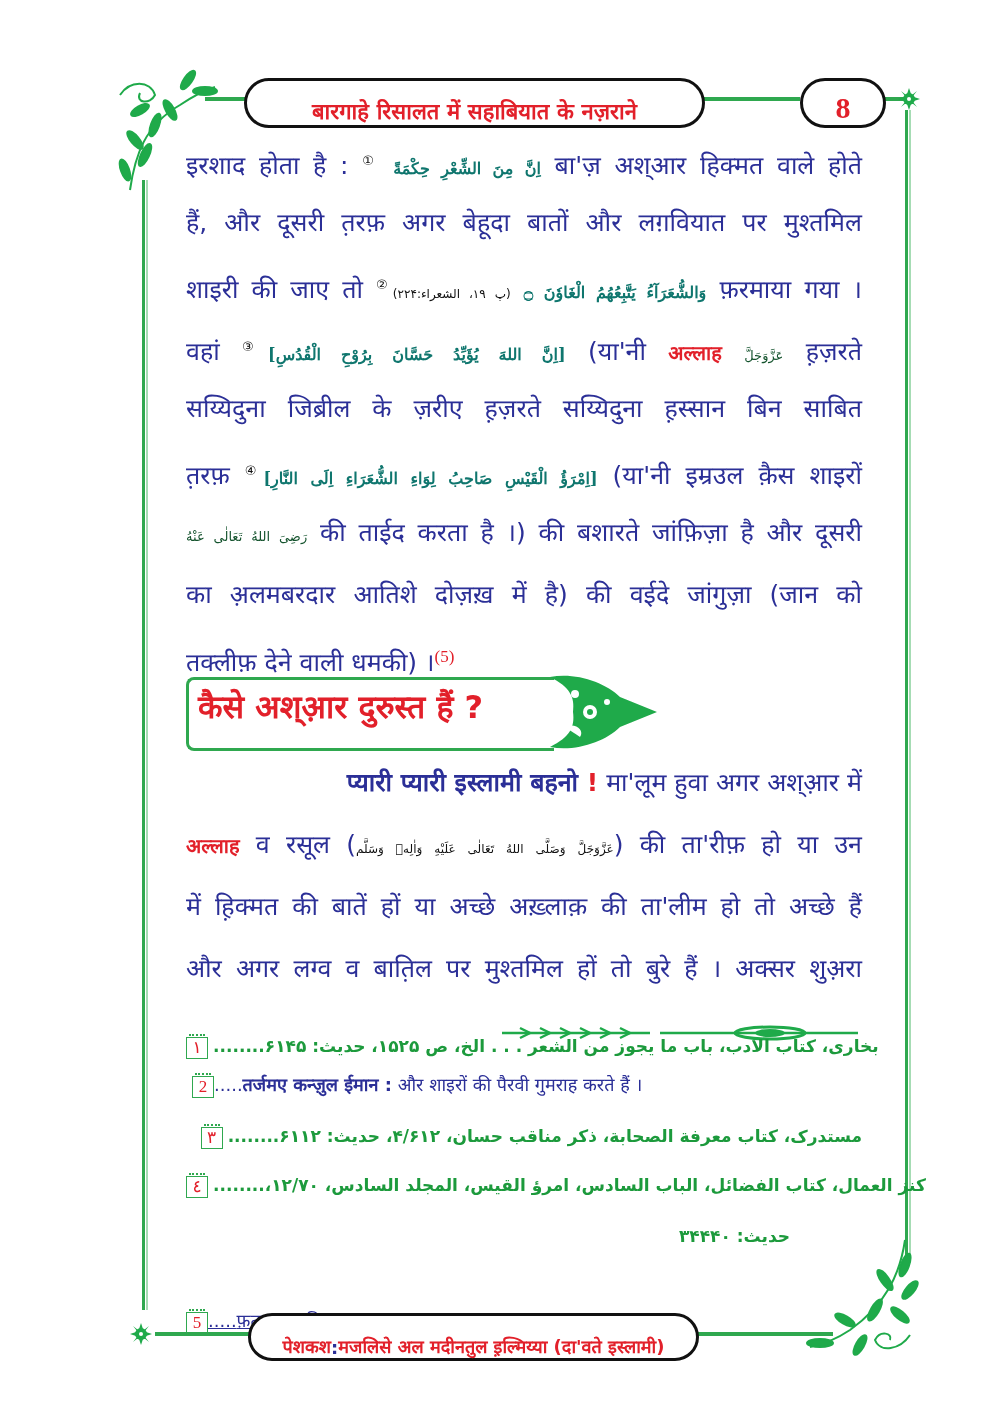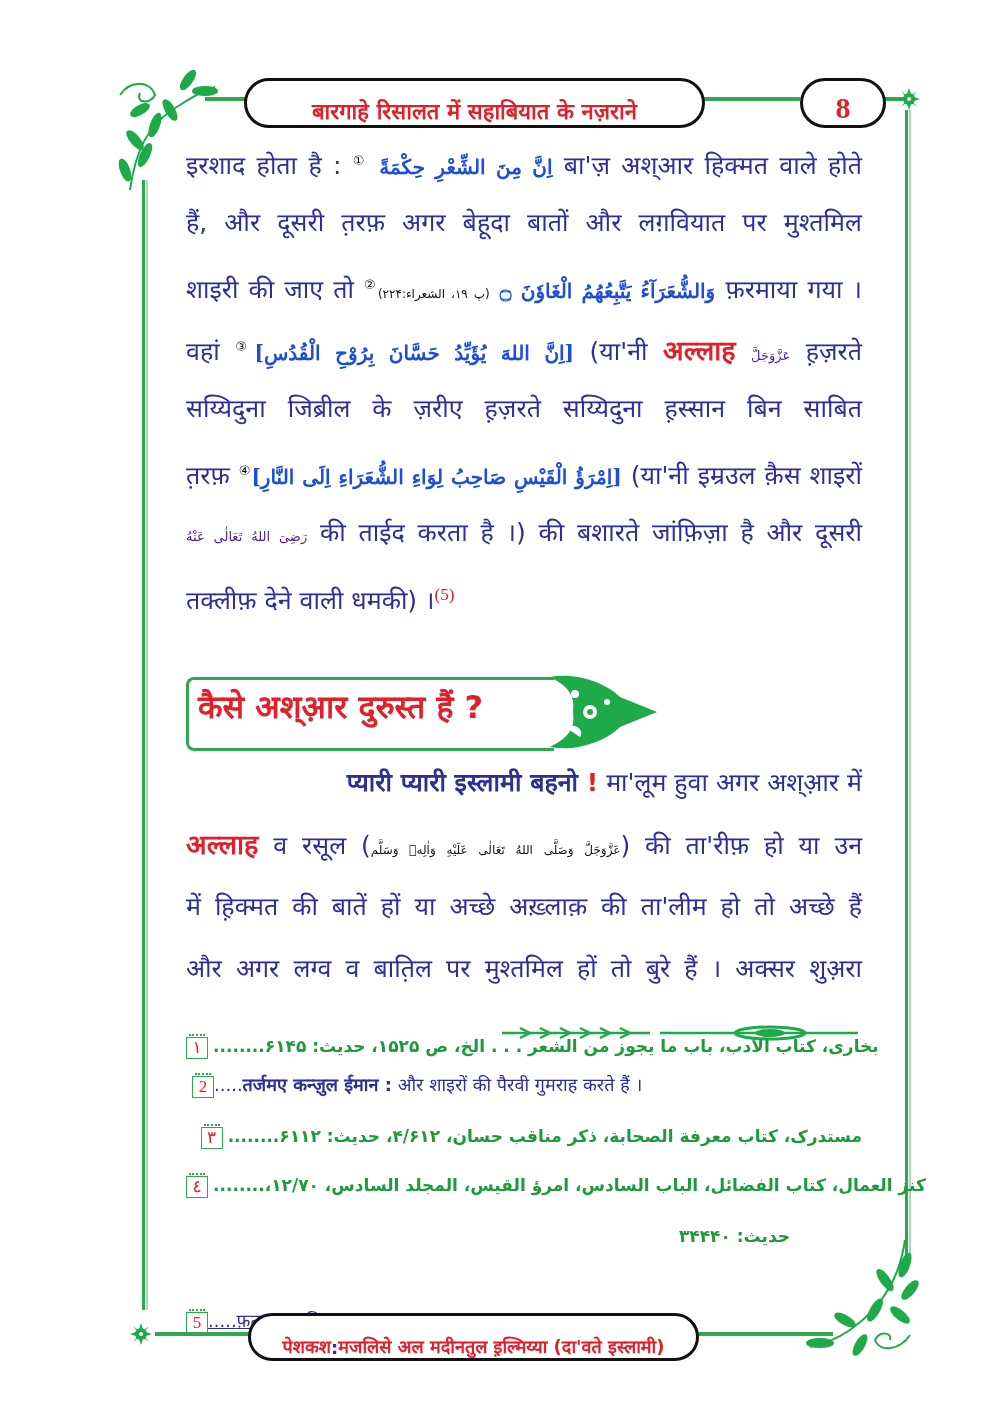--- a/index.html
+++ b/index.html
@@ -11,25 +11,25 @@
           display:flex; align-items:flex-end; justify-content:center; color:#e2202a; }
   #header-title { left:244px; top:78px; width:455px; height:44px; font-size:22px; font-weight:bold; }
   #page-num { left:800px; top:78px; width:80px; height:44px; font-family:"Liberation Serif",serif;
               font-size:30px; font-weight:bold; }
   #footer-pill { left:248px; top:1313px; width:445px; height:42px; font-size:18px; font-weight:bold; }
   .footer-colon { color:#2b2f97; }
   .corner { position:absolute; }
   .body-text { position:absolute; left:186px; width:676px; font-size:25px; line-height:62px; text-align:justify; }
   .line { display:block; text-align-last:justify; white-space:nowrap; height:62px; }
   .line.last { text-align-last:left; }
-  .ar { font-family:"DejaVu Serif",serif; color:#1d4ed8; font-size:20px; font-weight:bold; direction:rtl; unicode-bidi:isolate; }
+  .ar { font-family:"DejaVu Serif",serif; color:#0f766e; font-size:16px; font-weight:bold; direction:rtl; unicode-bidi:isolate; }
   .ar-small { font-family:"DejaVu Sans",sans-serif; color:#111; font-size:12px; direction:rtl; unicode-bidi:isolate; }
-  .ar-red { font-family:"DejaVu Sans",sans-serif; color:#4c1d95; font-size:13px; direction:rtl; unicode-bidi:isolate; }
+  .ar-red { font-family:"DejaVu Sans",sans-serif; color:#14532d; font-size:13px; direction:rtl; unicode-bidi:isolate; }
   .fn-mark { font-size:13px; color:#111; vertical-align:super; }
-  .allah { color:#e2202a; font-weight:bold; font-size:27px; font-family:"DejaVu Serif",serif; }
+  .allah { color:#e2202a; font-weight:bold; font-size:20px; font-family:"DejaVu Serif",serif; }
   .sup-red { color:#e2202a; font-family:"Liberation Serif",serif; font-size:17px; vertical-align:super; }
   .bold-blue { font-weight:bold; }
   .excl { color:#e2202a; font-weight:bold; }
   #heading-box { position:absolute; left:186px; top:677px; width:365px; height:68px;
                  border:3px solid #2fa84f; border-right:none; border-radius:8px 0 0 8px; background:#fff; }
   #heading-text { position:absolute; left:198px; top:684px; font-size:32px; font-weight:bold; color:#e2202a; white-space:nowrap; }
   #heading-ornament { position:absolute; left:545px; top:672px; }
   #divider { position:absolute; left:500px; top:1025px; }
   .fn { position:absolute; white-space:nowrap; }
   .fn-box { display:inline-block; width:20px; height:20px; border:1.5px solid #2fa84f; color:#e2202a;
@@ -114,20 +114,21 @@
   <span class="line">
     <span>वहां </span><span class="fn-mark">③</span><span class="ar">[اِنَّ اللهَ يُؤَيِّدُ حَسَّانَ بِرُوْحِ الْقُدُسِ]</span><span> (या'नी </span><span class="allah">अल्लाह</span> <span class="ar-red">عَزَّوَجَلَّ</span><span> ह़ज़रते</span>
   </span>
   <span class="line">सय्यिदुना जिब्रील के ज़रीए ह़ज़रते सय्यिदुना ह़स्सान बिन साबित</span>
   <span class="line">
     <span>त़रफ़ </span><span class="fn-mark">④</span><span class="ar">[اِمْرَؤُ الْقَيْسِ صَاحِبُ لِوَاءِ الشُّعَرَاءِ اِلَى النَّارِ]</span><span> (या'नी इम्रउल क़ैस शाइरों</span>
   </span>
   <span class="line">
     <span class="ar-red">رَضِیَ اللهُ تَعَالٰی عَنْهُ</span><span> की ताईद करता है ।) की बशारते जांफ़िज़ा है और दूसरी</span>
   </span>
+  <span class="line">का अ़लमबरदार आतिशे दोज़ख़ में है) की वईदे जांगुज़ा (जान को</span>
   <span class="line last">
     <span>तक्लीफ़ देने वाली धमकी) ।</span><span class="sup-red">(5)</span>
   </span>
 </div>
 
 <div id="heading-box"></div>
 <div id="heading-text">कैसे अश्आ़र दुरुस्त हैं ?</div>
 <svg id="heading-ornament" width="115" height="80" viewBox="0 0 115 80">
   <g fill="#1faa4a">
     <path d="M5 5 C30 0 60 10 75 25 L112 40 L75 55 C60 70 30 80 5 75 C25 65 30 55 28 40 C30 25 25 15 5 5Z"></path>

